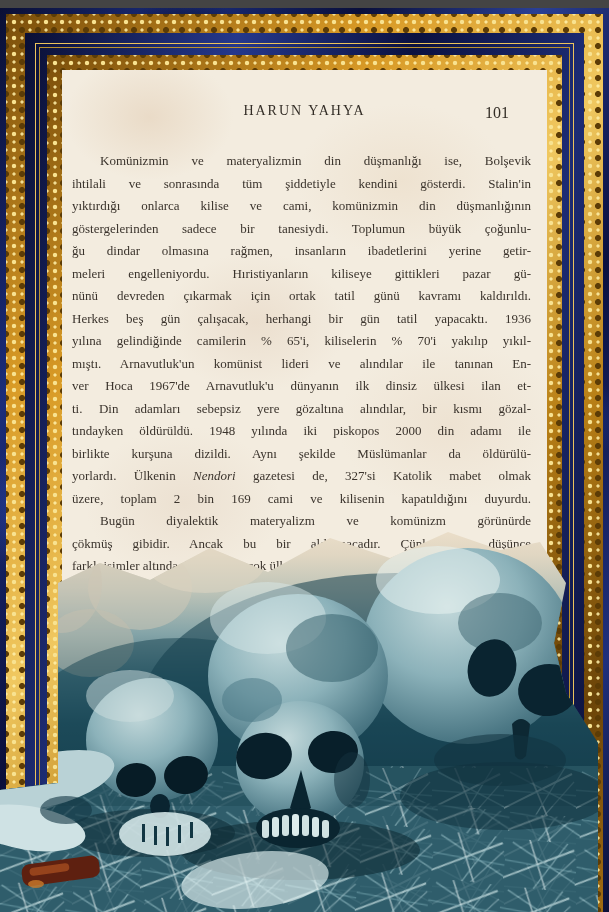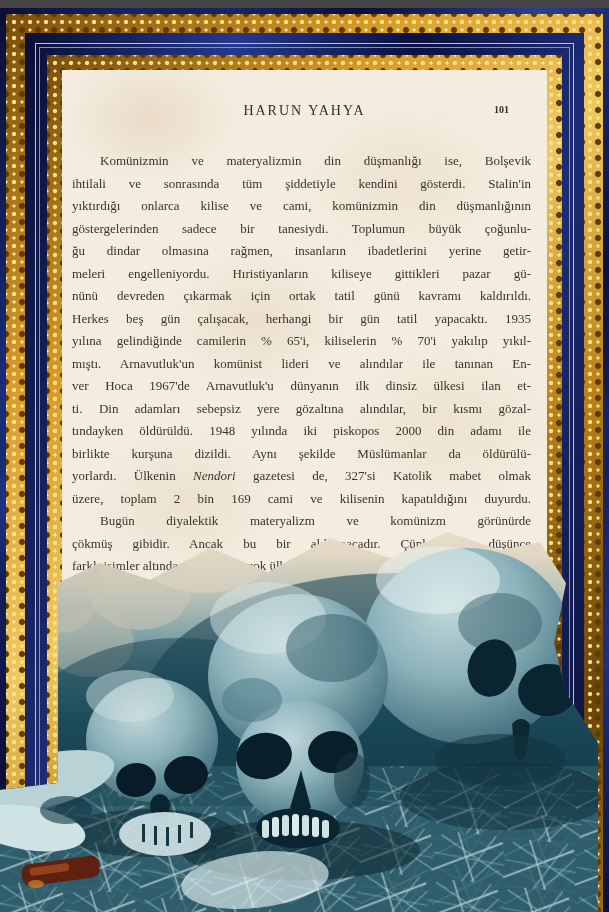--- a/index.html
+++ b/index.html
@@ -36,21 +36,21 @@
   
   .content{position:absolute;inset:62px;background-color:#f3ecdf;
     background-image:
       radial-gradient(ellipse 120px 90px at 18% 6%, rgba(226,205,180,.55), transparent 70%),
       radial-gradient(ellipse 150px 110px at 70% 14%, rgba(232,214,190,.45), transparent 70%),
       radial-gradient(ellipse 130px 100px at 40% 32%, rgba(224,203,182,.4), transparent 70%),
       radial-gradient(ellipse 160px 120px at 80% 45%, rgba(230,212,190,.4), transparent 70%),
       radial-gradient(ellipse 140px 110px at 25% 55%, rgba(223,204,184,.35), transparent 70%);}
   .hdr-title{position:absolute;top:33px;left:0;right:0;text-align:center;
     font-size:14px;letter-spacing:2px;color:#332d26;}
-  .hdr-num{position:absolute;top:34px;right:38px;font-size:10px;font-weight:bold;color:#332d26;}
+  .hdr-num{position:absolute;top:34px;right:38px;font-size:16px;font-weight:normal;color:#332d26;}
   .body-lines{position:absolute;left:10px;top:80px;width:459px;
     font-size:13px;line-height:22.5px;color:#3a332c;}
   .line{height:22.5px;white-space:nowrap;}
   .line.j{white-space:normal;text-align:justify;text-align-last:justify;}
   .line.ind{text-indent:28px;}
   .line em{font-style:italic;}
   
   .photo{position:absolute;left:0;top:520px;width:609px;height:392px;
     clip-path:polygon(58px 55px,100px 35px,150px 52px,210px 20px,268px 44px,330px 10px,
       390px 30px,448px 4px,500px 22px,540px 14px,566px 55px,554px 115px,566px 165px,
@@ -72,21 +72,21 @@
     <div class="hdr-title">HARUN YAHYA</div>
     <div class="hdr-num">101</div>
     <div class="body-lines" id="body-lines">
         <div class="line j ind"><span>Komünizmin ve materyalizmin din düşmanlığı ise, Bolşevik</span></div>
         <div class="line j"><span>ihtilali ve sonrasında tüm şiddetiyle kendini gösterdi. Stalin'in</span></div>
         <div class="line j"><span>yıktırdığı onlarca kilise ve cami, komünizmin din düşmanlığının</span></div>
         <div class="line j"><span>göstergelerinden sadece bir tanesiydi. Toplumun büyük çoğunlu-</span></div>
         <div class="line j"><span>ğu dindar olmasına rağmen, insanların ibadetlerini yerine getir-</span></div>
         <div class="line j"><span>meleri engelleniyordu. Hıristiyanların kiliseye gittikleri pazar gü-</span></div>
         <div class="line j"><span>nünü devreden çıkarmak için ortak tatil günü kavramı kaldırıldı.</span></div>
-        <div class="line j"><span>Herkes beş gün çalışacak, herhangi bir gün tatil yapacaktı. 1935</span></div>
+        <div class="line j"><span>Herkes beş gün çalışacak, herhangi bir gün tatil yapacaktı. 1936</span></div>
         <div class="line j"><span>yılına gelindiğinde camilerin % 65'i, kiliselerin % 70'i yakılıp yıkıl-</span></div>
         <div class="line j"><span>mıştı. Arnavutluk'un komünist lideri ve alındılar ile tanınan En-</span></div>
         <div class="line j"><span>ver Hoca 1967'de Arnavutluk'u dünyanın ilk dinsiz ülkesi ilan et-</span></div>
         <div class="line j"><span>ti. Din adamları sebepsiz yere gözaltına alındılar, bir kısmı gözal-</span></div>
         <div class="line j"><span>tındayken öldürüldü. 1948 yılında iki piskopos 2000 din adamı ile</span></div>
         <div class="line j"><span>birlikte kurşuna dizildi. Aynı şekilde Müslümanlar da öldürülü-</span></div>
         <div class="line j"><span>yorlardı. Ülkenin </span><em>Nendori</em><span> gazetesi de, 327'si Katolik mabet olmak</span></div>
         <div class="line j"><span>üzere, toplam 2 bin 169 cami ve kilisenin kapatıldığını duyurdu.</span></div>
         <div class="line j ind"><span>Bugün diyalektik materyalizm ve komünizm görünürde</span></div>
         <div class="line j"><span>çökmüş gibidir. Ancak bu bir aldatmacadır. Çünkü bu düşünce</span></div>

